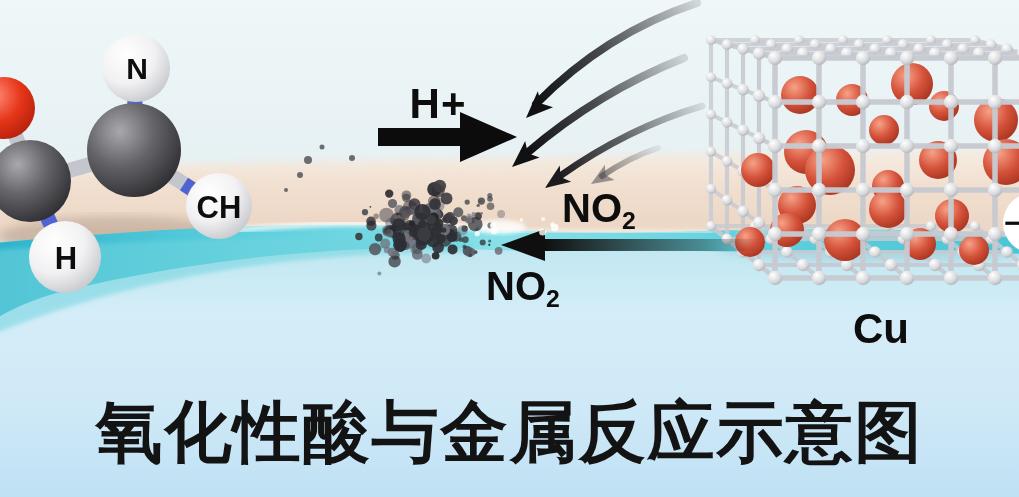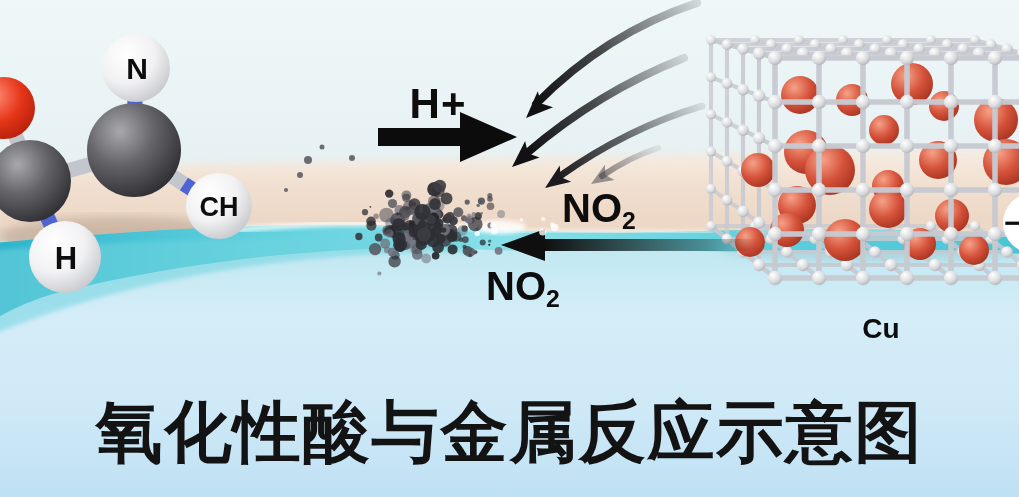--- a/index.html
+++ b/index.html
@@ -12,23 +12,23 @@
   .lbl{
     position:absolute;transform:translate(-50%,-50%);
     font-weight:bold;color:#0d0d0d;white-space:nowrap;line-height:1;
     font-family:"Liberation Sans",sans-serif;
   }
   .lbl .sub{font-size:0.62em;vertical-align:-0.28em;}
   .lbl-hplus{left:438px;top:104px;font-size:42px;letter-spacing:1px;}
   .lbl-no2-upper{left:599px;top:211px;font-size:40px;}
   .lbl-no2-lower{left:523px;top:289px;font-size:40px;}
   .lbl-hno3{left:129px;top:330px;font-size:38px;}
-  .lbl-cu{left:881px;top:329px;font-size:28px;text-align:center;}
+  .lbl-cu{left:881px;top:329px;font-size:42px;text-align:center;}
   .lbl-atom-n{left:137px;top:69px;font-size:30px;}
-  .lbl-atom-ch{left:219px;top:207px;font-size:27px;}
+  .lbl-atom-ch{left:219px;top:207px;font-size:31px;}
   .lbl-atom-h{left:66px;top:258px;font-size:31px;}
   .lbl-charge{left:1013px;top:223px;font-size:30px;font-weight:900;}
   .title-caption{
     position:absolute;left:0;right:0;top:387px;text-align:center;
     font-family:"Liberation Serif",serif;font-weight:900;font-size:67px;
     color:#131313;letter-spacing:2px;
   }
 </style>
 </head>
 <body>

